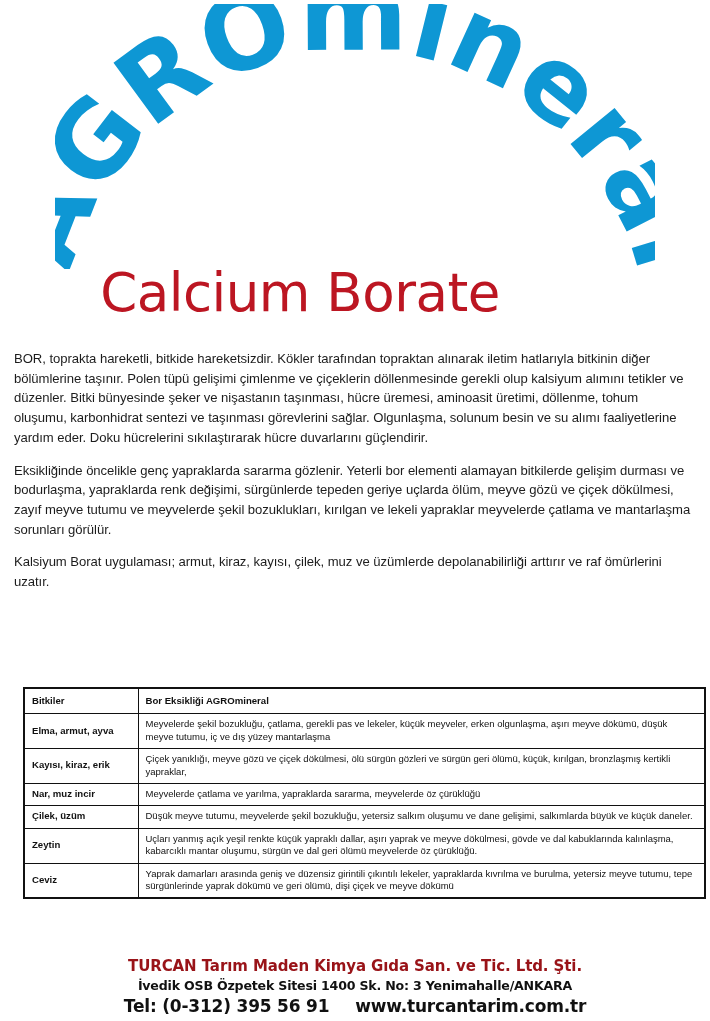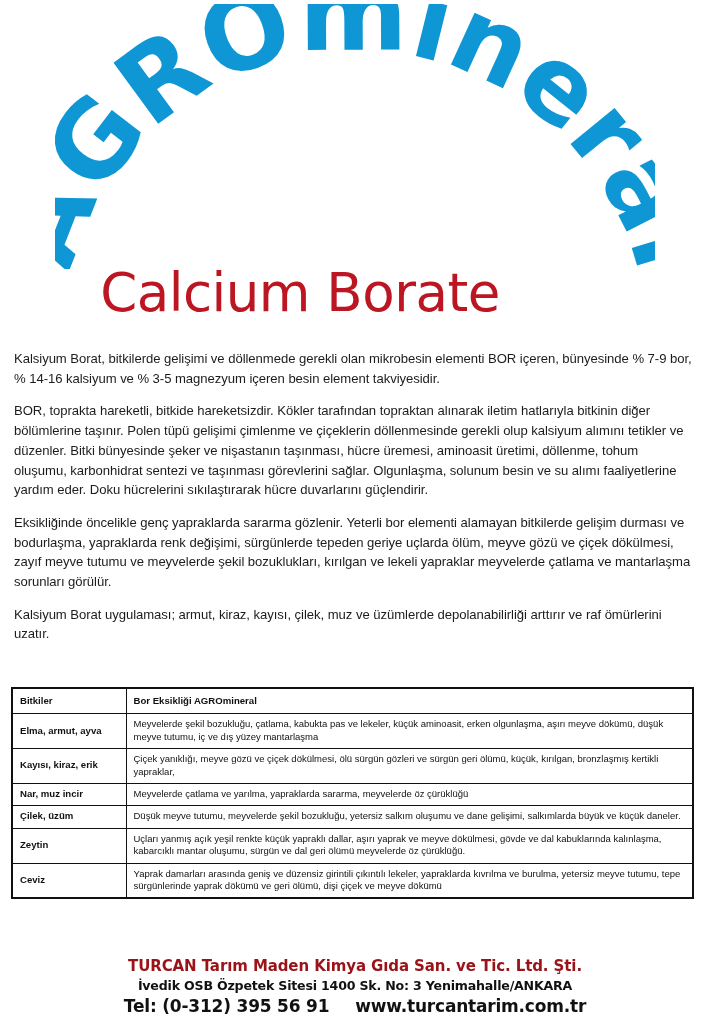--- a/index.html
+++ b/index.html
@@ -66,21 +66,21 @@
     color: #1c1c1c;
     margin: 0 0 13px 0;
     text-align: left;
     letter-spacing: -0.05px;
   }
   .para:last-child { margin-bottom: 0; }
 
   
   #symptom-table {
     position: absolute;
-    left: 11px;
+    left: 23px;
     top: 687px;
     width: 681px;
     border-collapse: collapse;
     table-layout: fixed;
     border: 2px solid #111;
   }
   #symptom-table col.c-plant { width: 114px; }
   #symptom-table col.c-sym   { width: 567px; }
   #symptom-table th,
   #symptom-table td {
@@ -151,41 +151,40 @@
     </defs>
     <text font-size="104">
       <textPath href="#arcPath" startOffset="50%" text-anchor="middle">AGROmineral</textPath>
     </text>
   </svg>
 
   <div id="product-name">Calcium Borate</div>
 </div>
 
 <div id="copy">
-  <p class="para">Kalsiyum Borat, bitkilerde gelişimi ve döllenmede gerekli olan mikrobesin elementi BOR içeren, bünyesinde % 7-9 bor, % 14-16 kalsiyum ve % 3-5 magnezyum içeren besin element takviyesidir.</p>
   <p class="para">BOR, toprakta hareketli, bitkide hareketsizdir. Kökler tarafından topraktan alınarak iletim hatlarıyla bitkinin diğer bölümlerine taşınır. Polen tüpü gelişimi çimlenme ve çiçeklerin döllenmesinde gerekli olup kalsiyum alımını tetikler ve düzenler. Bitki bünyesinde şeker ve nişastanın taşınması, hücre üremesi, aminoasit üretimi, döllenme, tohum oluşumu, karbonhidrat sentezi ve taşınması görevlerini sağlar. Olgunlaşma, solunum besin ve su alımı faaliyetlerine yardım eder. Doku hücrelerini sıkılaştırarak hücre duvarlarını güçlendirir.</p>
   <p class="para">Eksikliğinde öncelikle genç yapraklarda sararma gözlenir. Yeterli bor elementi alamayan bitkilerde gelişim durması ve bodurlaşma, yapraklarda renk değişimi, sürgünlerde tepeden geriye uçlarda ölüm, meyve gözü ve çiçek dökülmesi, zayıf meyve tutumu ve meyvelerde şekil bozuklukları, kırılgan ve lekeli yapraklar meyvelerde çatlama ve mantarlaşma sorunları görülür.</p>
   <p class="para">Kalsiyum Borat uygulaması; armut, kiraz, kayısı, çilek, muz ve üzümlerde depolanabilirliği arttırır ve raf ömürlerini uzatır.</p>
 </div>
 
 <table id="symptom-table">
   <colgroup>
     <col class="c-plant">
     <col class="c-sym">
   </colgroup>
   <thead>
     <tr>
       <th>Bitkiler</th>
       <th>Bor Eksikliği AGROmineral</th>
     </tr>
   </thead>
   <tbody>
     <tr>
       <td class="plant">Elma, armut, ayva</td>
-      <td class="sym">Meyvelerde şekil bozukluğu, çatlama, kabukta pas ve lekeler, küçük aminoasit, erken olgunlaşma, aşırı meyve dökümü, düşük meyve tutumu, iç ve dış yüzey mantarlaşma</td>
+      <td class="sym">Meyvelerde şekil bozukluğu, çatlama, gerekli pas ve lekeler, küçük meyveler, erken olgunlaşma, aşırı meyve dökümü, düşük meyve tutumu, iç ve dış yüzey mantarlaşma</td>
     </tr>
     <tr>
       <td class="plant">Kayısı, kiraz, erik</td>
       <td class="sym">Çiçek yanıklığı, meyve gözü ve çiçek dökülmesi, ölü sürgün gözleri ve sürgün geri ölümü, küçük, kırılgan, bronzlaşmış kertikli yapraklar,</td>
     </tr>
     <tr>
       <td class="plant">Nar, muz incir</td>
       <td class="sym">Meyvelerde çatlama ve yarılma, yapraklarda sararma, meyvelerde öz çürüklüğü</td>
     </tr>
     <tr>

